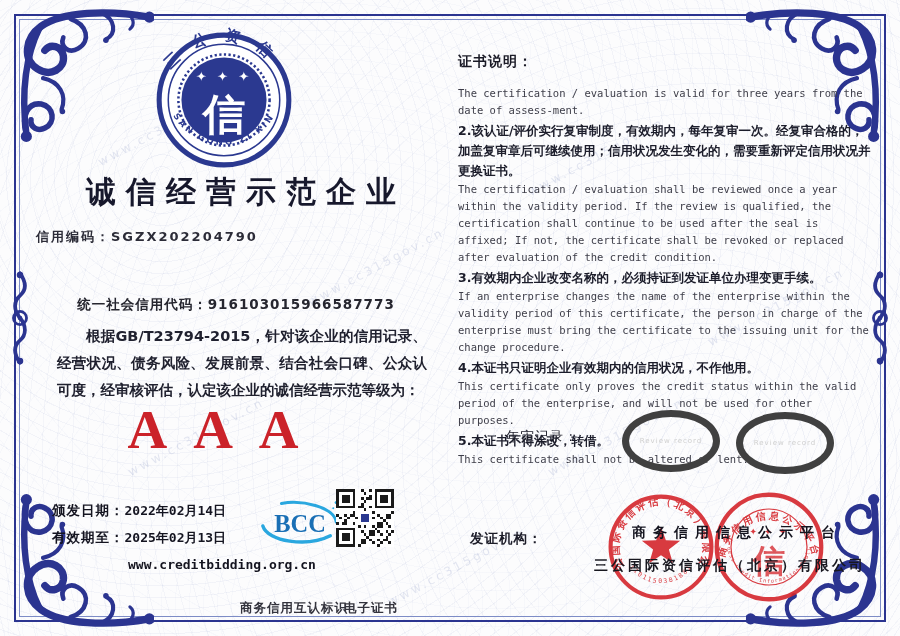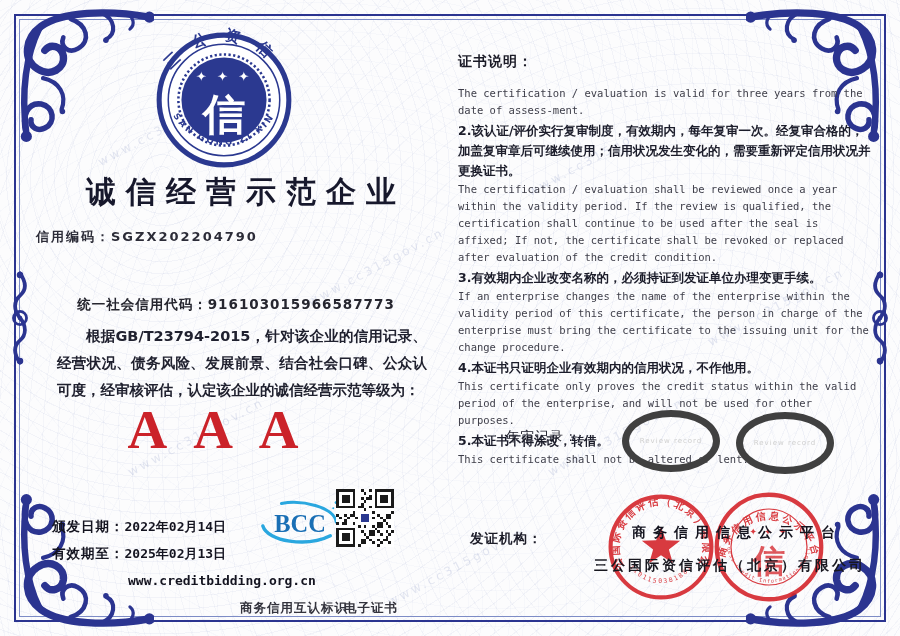--- a/index.html
+++ b/index.html
@@ -36,21 +36,21 @@
     color:#17182c;z-index:3;font-family:"DejaVu Serif","DejaVu Sans",serif;}
   .credit-code{position:absolute;left:36px;top:228px;width:400px;text-align:left;
     font-size:13px;font-weight:bold;letter-spacing:2px;color:#2c2c38;z-index:3;}
   .uscc{position:absolute;left:36px;top:296px;width:400px;text-align:center;
     font-size:13.5px;font-weight:bold;letter-spacing:1px;color:#26262f;z-index:3;}
   .body-text{position:absolute;left:57px;top:323px;width:370px;font-size:14.5px;
     font-weight:600;line-height:1.85;text-align:justify;text-indent:2em;color:#20212f;z-index:3;}
   .rating{position:absolute;left:60px;top:398px;width:280px;text-align:center;
     font-family:"Liberation Serif","DejaVu Serif",serif;font-weight:bold;font-size:55px;
     letter-spacing:26px;padding-left:26px;color:#cb2229;z-index:3;}
-  .dates{position:absolute;left:52px;top:497px;font-size:13.5px;line-height:2.0;color:#141420;z-index:3;margin-top:16px;}
+  .dates{position:absolute;left:52px;top:497px;font-size:13.5px;line-height:2.0;color:#141420;z-index:3;}
   .dates .lbl{font-weight:bold;letter-spacing:1px;}
   .dates .val{font-family:"DejaVu Sans Mono","DejaVu Sans",monospace;font-weight:bold;font-size:13px;}
   .dates .url2{padding-left:76px;}
   .bcc{position:absolute;left:256px;top:494px;width:88px;height:58px;z-index:3;}
   .qr{position:absolute;left:336px;top:489px;width:58px;height:58px;z-index:3;}
   .caption-row{position:absolute;left:240px;top:600px;width:170px;z-index:3;
     font-size:12.5px;font-weight:bold;color:#33333d;letter-spacing:1px;}
   .caption-row .c2{position:absolute;left:104px;top:0;width:90px;}
 
   

